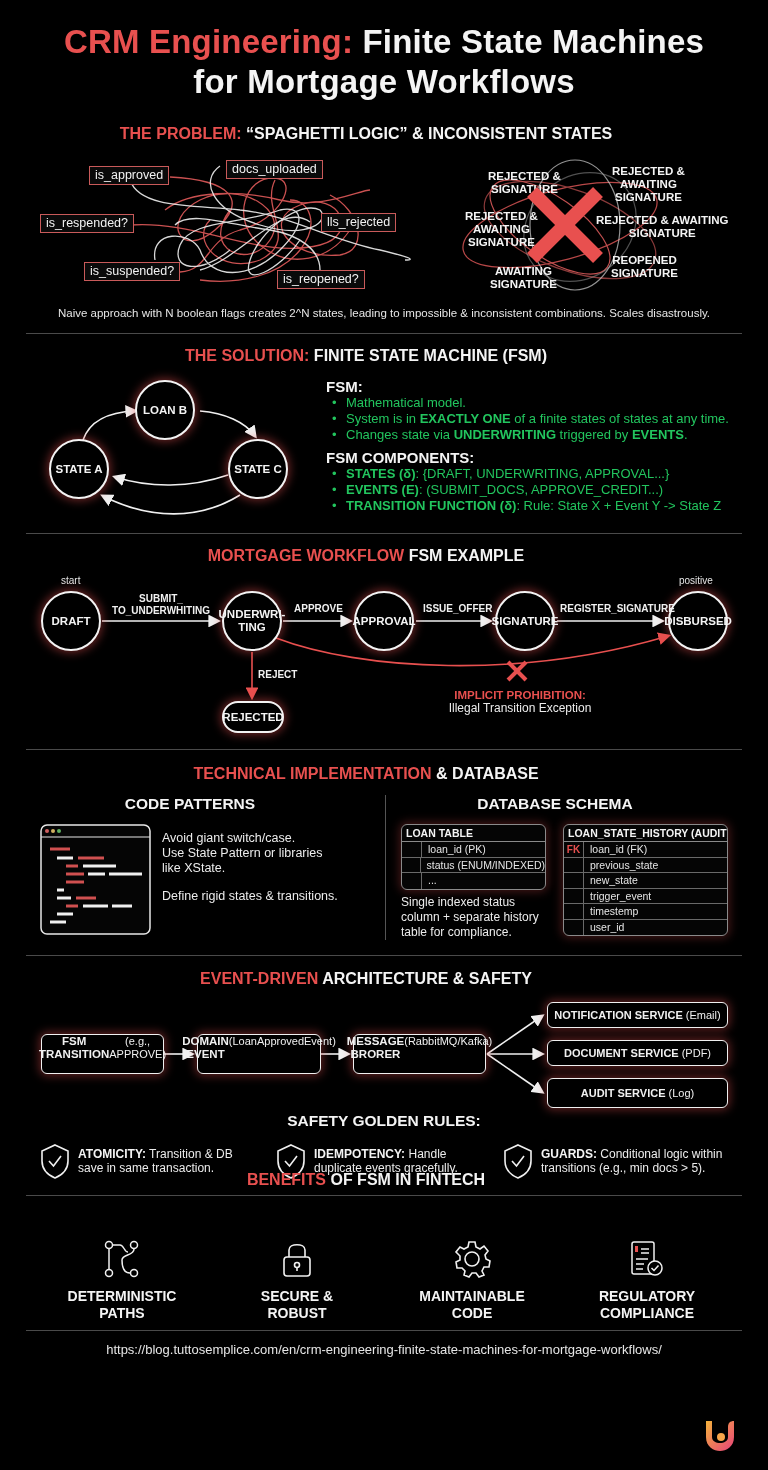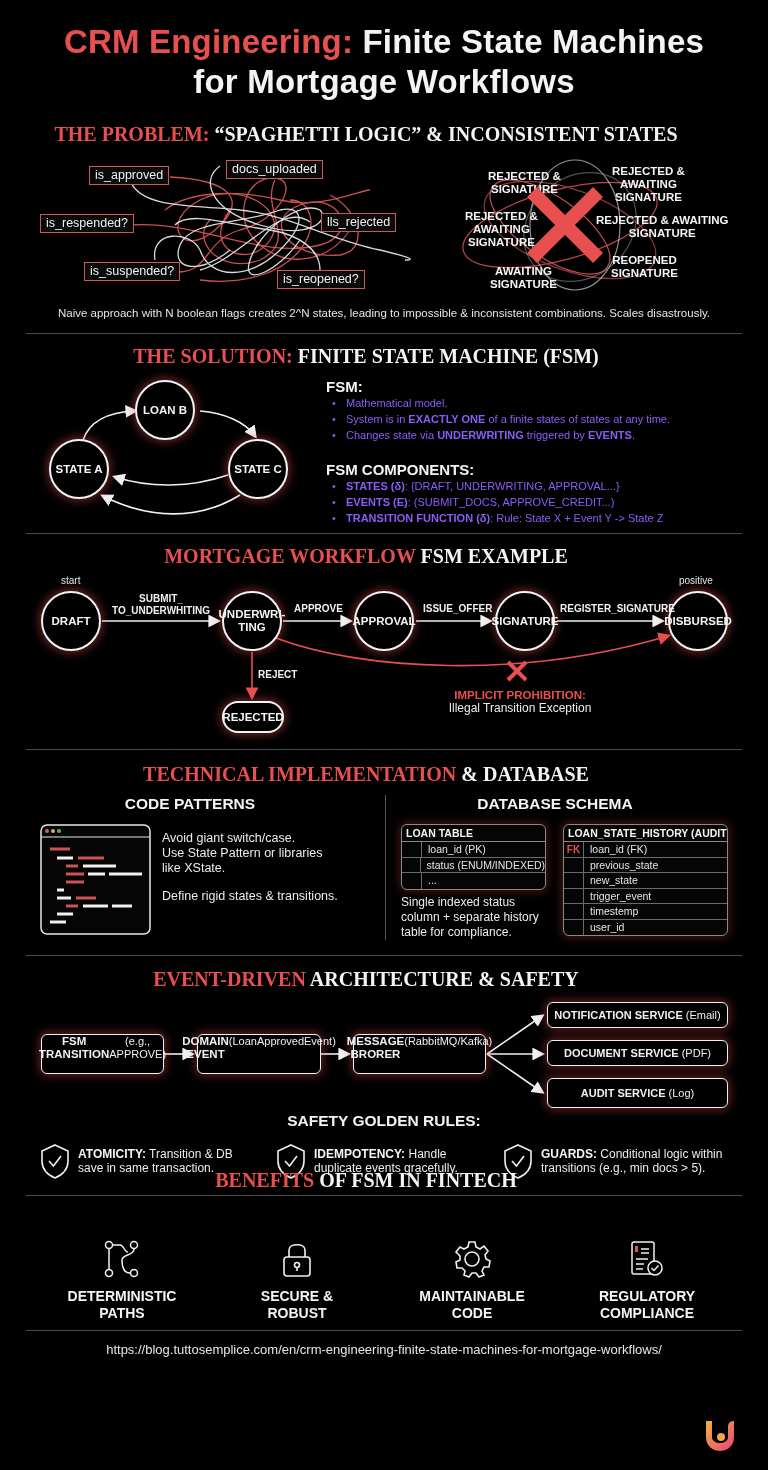--- a/index.html
+++ b/index.html
@@ -2,27 +2,27 @@
 <html><head>
   <meta charset="utf-8">
   <style>
     * { box-sizing: border-box; margin: 0; padding: 0; }
     html, body { width: 768px; height: 1470px; background: #000; overflow: hidden; }
     body { font-family: "Liberation Sans", "DejaVu Sans", sans-serif; color: #f2f2f2; position: relative; }
     .abs { position: absolute; }
     .red { color: #e8504f; }
     .white { color: #f4f4f4; }
     .main-title { left: 0; width: 768px; text-align: center; font-weight: 700; font-size: 33px; line-height: 40px; top: 22px; letter-spacing: 0.2px; }
-    .sec-title { left: 0; width: 732px; text-align: center; font-weight: 700; font-size: 20px; line-height: 24px; font-family: Liberation Serif, serif; }
+    .sec-title { left: 0; width: 732px; text-align: center; font-weight: 700; font-size: 16px; line-height: 24px; }
     .divider { left: 26px; width: 716px; height: 1px; background: #4a4a4a; }
     .flag { position: absolute; border: 1.5px solid #c95a5a; background: #0a0a0a; color: #f2f2f2; font-size: 12.5px; padding: 1px 5px; line-height: 15px; white-space: nowrap; }
     .combo { position: absolute; text-align: center; font-weight: 700; font-size: 11.5px; line-height: 13px; color: #f4f4f4; white-space: nowrap; }
     .caption { left: 0; width: 768px; text-align: center; font-size: 11.5px; color: #e6e6e6; }
     .circle { position: absolute; border-radius: 50%; border: 2px solid #f3f3f3; background: #000; box-shadow: 0 0 10px 2px rgba(232,80,79,0.45); display: flex; align-items: center; justify-content: center; text-align: center; font-weight: 700; font-size: 11.5px; line-height: 13px; color: #f4f4f4; }
-    .fsm-list { font-size: 11px; line-height: 16px; color: #8b5cf6; }
+    .fsm-list { font-size: 13px; line-height: 16px; color: #22c55e; }
     .fsm-list li { list-style: none; position: relative; padding-left: 20px; }
     .fsm-list li::before { content: "•"; position: absolute; left: 6px; }
     .fsm-head { font-weight: 700; font-size: 15px; color: #f4f4f4; }
     .lbl { position: absolute; font-weight: 700; font-size: 10px; line-height: 12px; color: #f0f0f0; text-align: center; white-space: nowrap; }
     .small { position: absolute; font-size: 10px; color: #e6e6e6; }
     .sub-title { position: absolute; font-weight: 700; font-size: 15.5px; color: #f4f4f4; text-align: center; }
     .body-text { position: absolute; font-size: 12.5px; line-height: 15px; color: #ececec; }
     .db-table { position: absolute; border: 1.5px solid #8a8a8a; border-radius: 6px; background: #050505; box-shadow: 0 0 10px 2px rgba(232,80,79,0.28); font-size: 11px; overflow: hidden; }
     .db-head { font-weight: 700; padding: 2px 4px; border-bottom: 1.5px solid #8a8a8a; color: #f4f4f4; font-size: 10.5px; white-space: nowrap; }
     .db-row { display: flex; border-bottom: 1px solid #6a6a6a; height: 15.5px; line-height: 15px; }
@@ -135,21 +135,21 @@
 <div class="circle" style="left:49px;top:439px;width:60px;height:60px;">STATE A</div>
 <div class="circle" style="left:228px;top:439px;width:60px;height:60px;">STATE C</div>
 
 <div class="abs" style="left:326px;top:378px;width:430px;">
   <div class="fsm-head">FSM:</div>
   <ul class="fsm-list">
     <li><span>Mathematical model.</span></li>
     <li><span>System is in </span><b>EXACTLY ONE</b><span> of a finite states of states at any time.</span></li>
     <li><span>Changes state via </span><b>UNDERWRITING</b><span> triggered by </span><b>EVENTS</b><span>.</span></li>
   </ul>
-  <div class="fsm-head" style="margin-top:18px;">FSM COMPONENTS:</div>
+  <div class="fsm-head" style="margin-top:6px;">FSM COMPONENTS:</div>
   <ul class="fsm-list">
     <li><b>STATES (δ)</b><span>: {DRAFT, UNDERWRITING, APPROVAL...}</span></li>
     <li><b>EVENTS (Ε)</b><span>: (SUBMIT_DOCS, APPROVE_CREDIT...)</span></li>
     <li><b>TRANSITION FUNCTION (δ)</b><span>: Rule: State X + Event Y -&gt; State Z</span></li>
   </ul>
 </div>
 <div class="abs divider" style="top:533px;"></div>
 
 <div class="abs sec-title" style="top:544px;">
   <span class="red">MORTGAGE WORKFLOW</span> <span class="white">FSM EXAMPLE</span>

